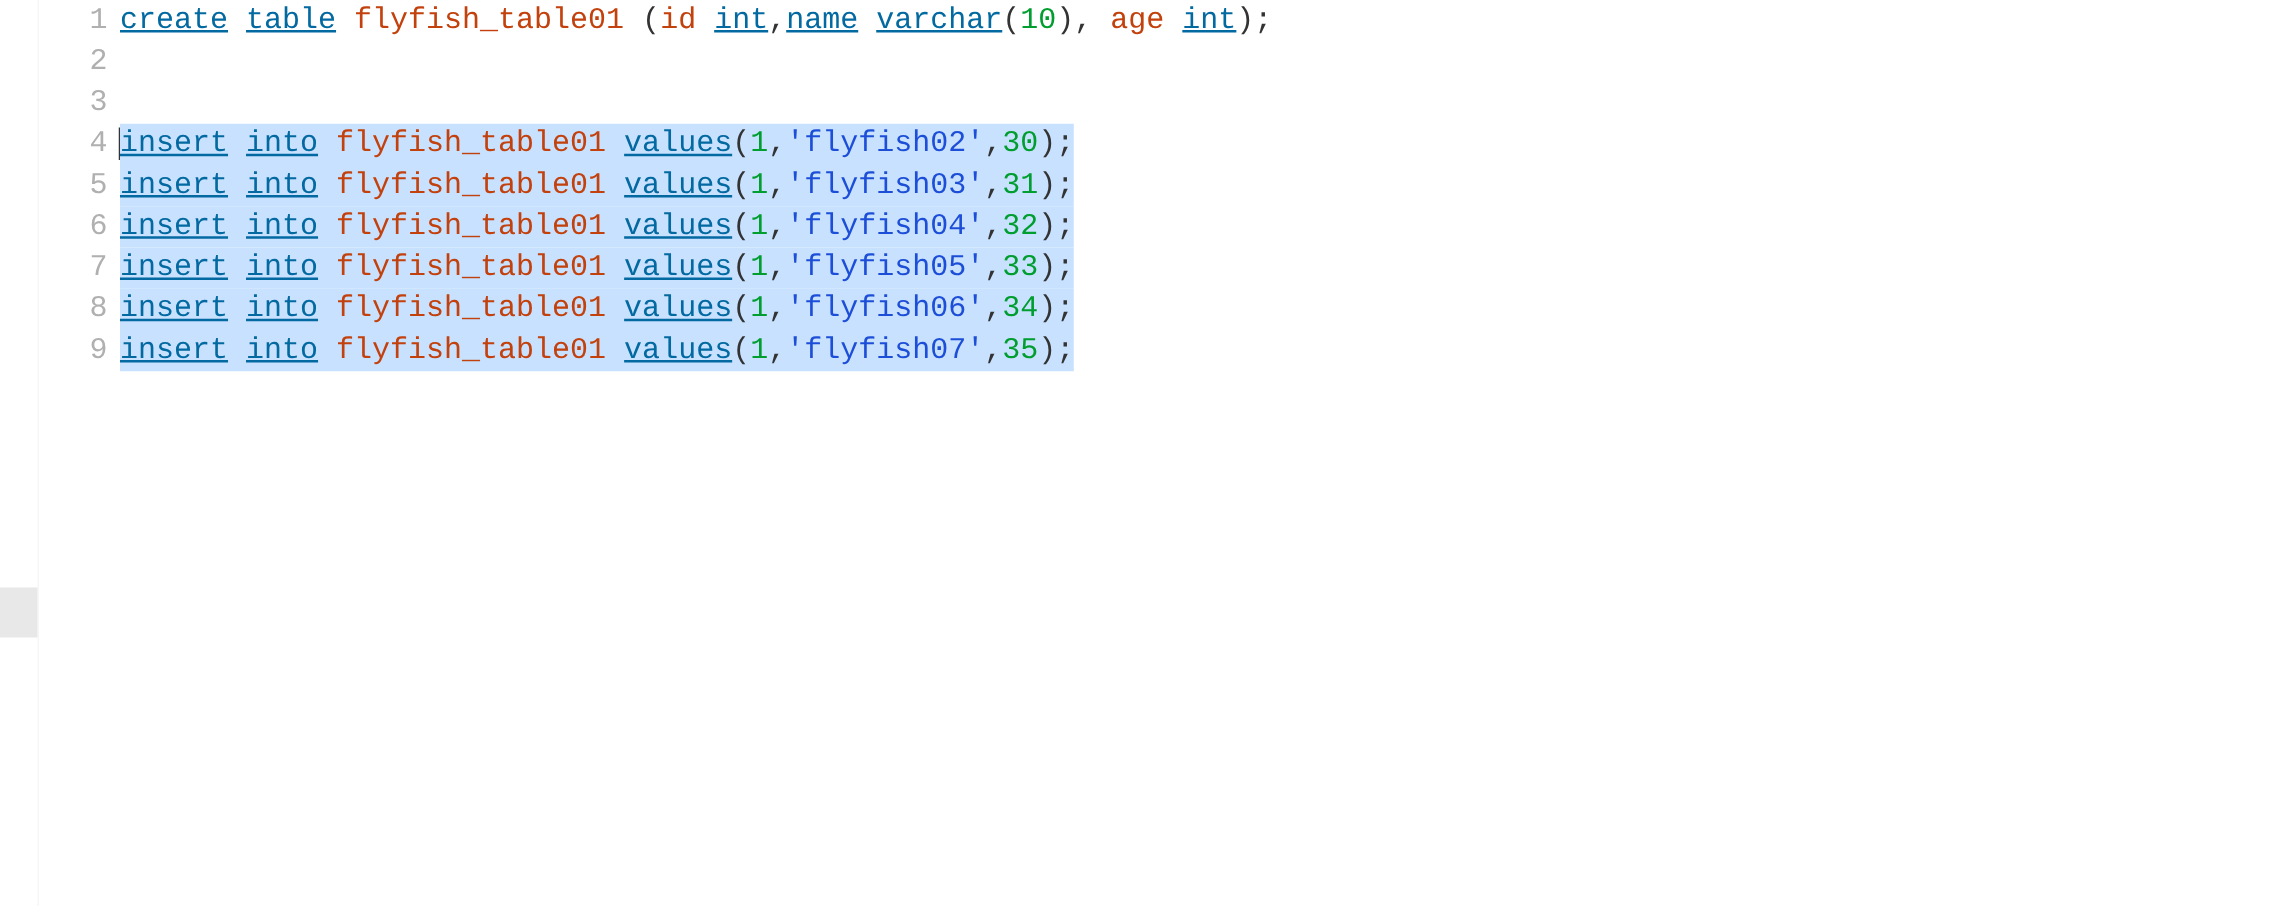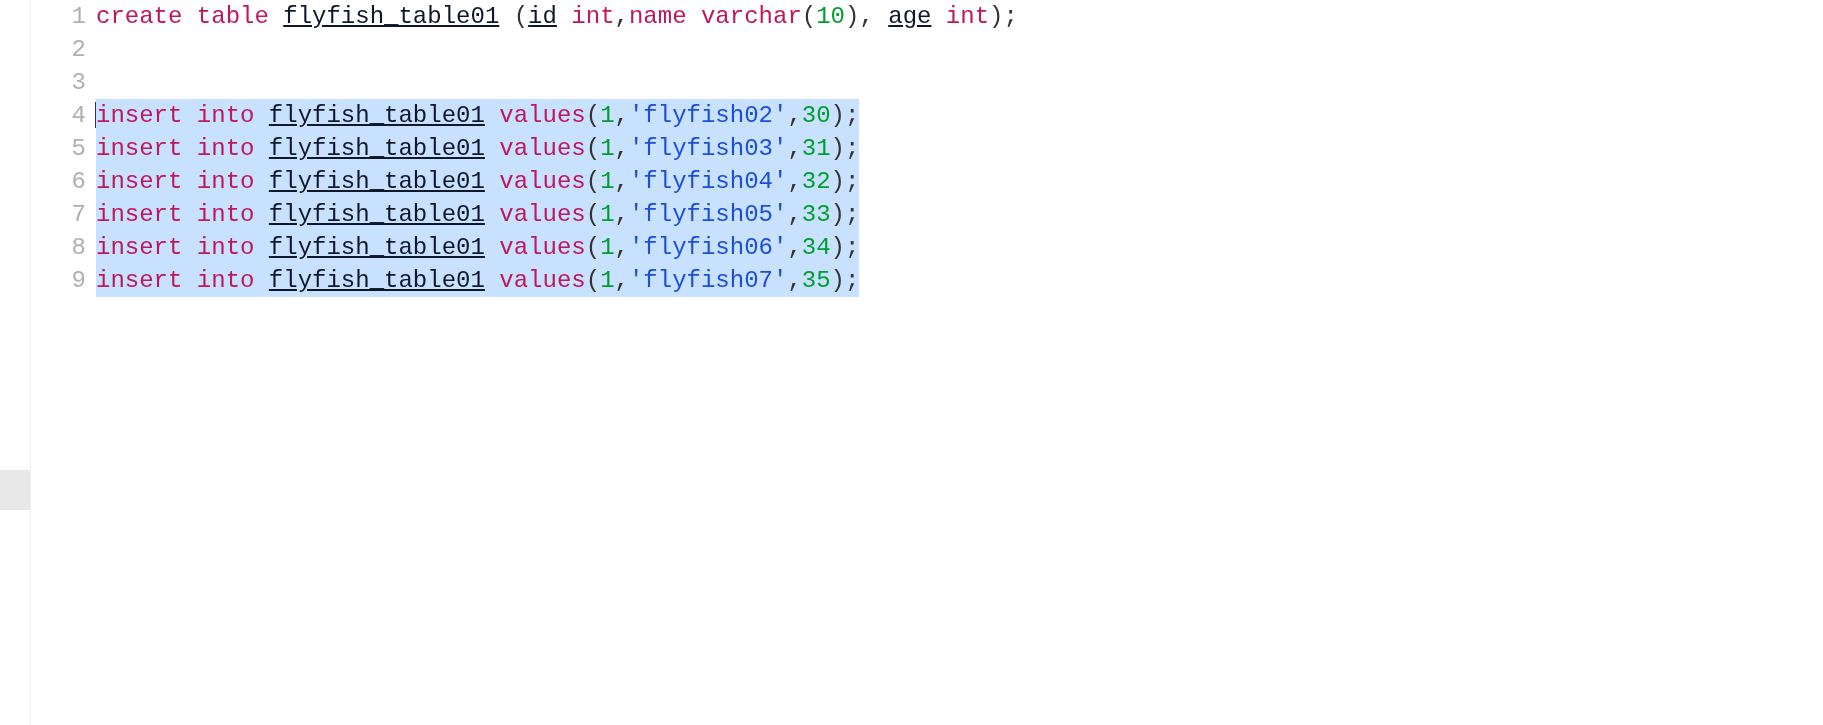--- a/index.html
+++ b/index.html
@@ -47,22 +47,22 @@
     flex: 1;
     background: #ffffff;
     position: relative;
   }
   .code-line {
     height: 33px;
     line-height: 33px;
     white-space: pre;
     position: relative;
   }
-  .kw { color: #be185d; }
-  .ident { color: #0f172a; text-decoration: underline; }
+  .kw { color: #0369a1; text-decoration: underline; }
+  .ident { color: #c2410c; }
   .punct { color: #333333; }
   .str { color: #1d4ed8; }
   .num { color: #009e2f; }
   .selection {
     background: #c8e1ff;
     display: inline-block;
   }
   .code-line span { position: relative; z-index: 1; }
   .cursor {
     display: inline-block;

